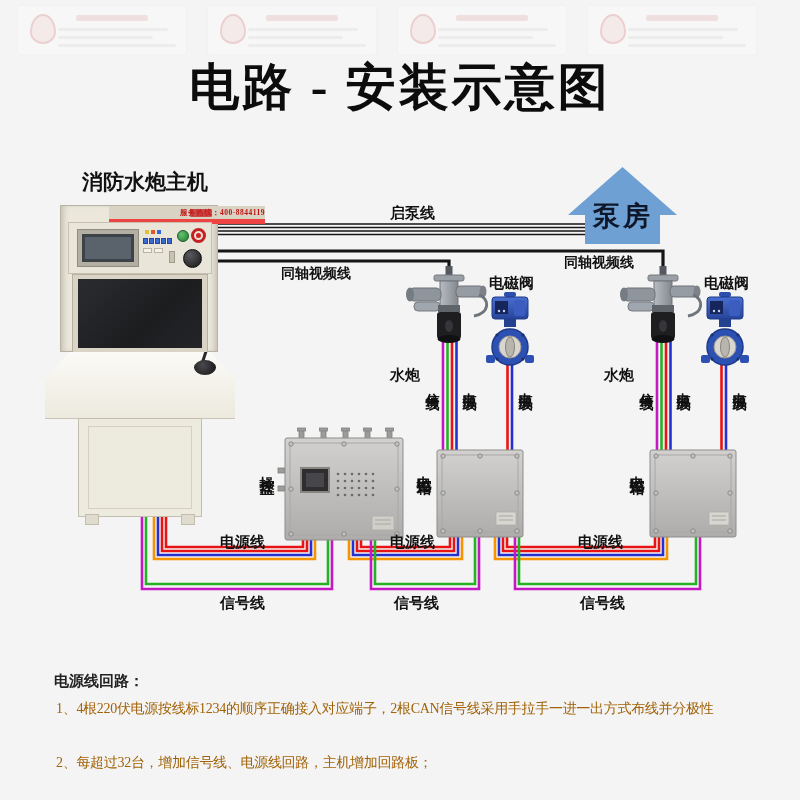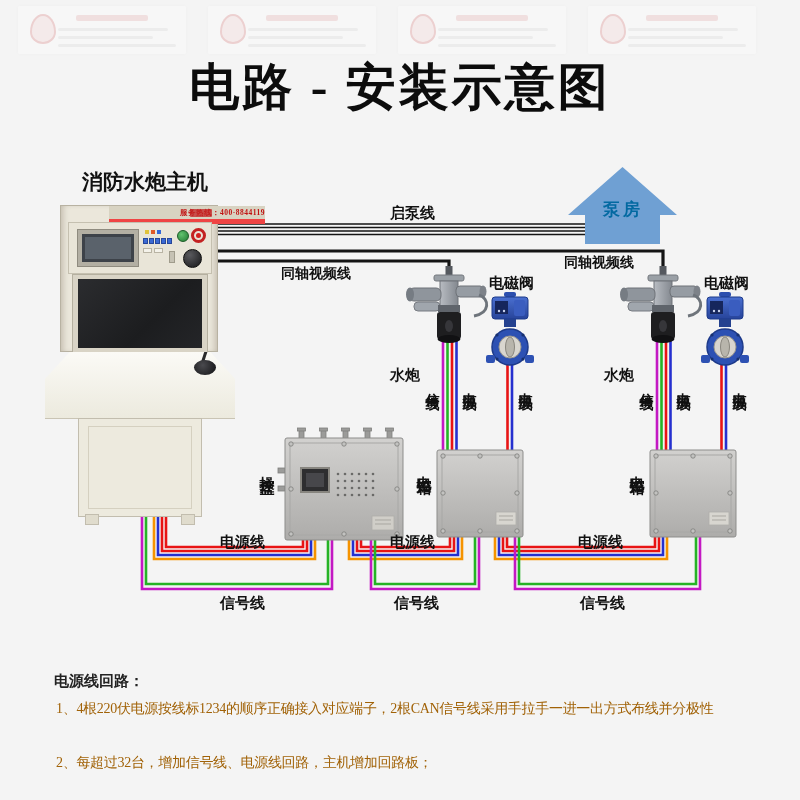--- a/index.html
+++ b/index.html
@@ -12,22 +12,22 @@
         border:2px solid rgba(205,90,90,.35);background:rgba(215,120,120,.18);}
   .cert .tbar{position:absolute;left:58px;top:9px;width:72px;height:6px;background:rgba(205,95,95,.28);border-radius:2px;}
   .cert .ln{position:absolute;left:40px;height:3px;background:rgba(60,60,60,.10);border-radius:2px;}
   
   .title{position:absolute;left:0;top:54px;width:800px;text-align:center;font-size:50px;font-weight:900;
          letter-spacing:3px;color:#0c0c0c;}
   
   .lab{position:absolute;font-size:15px;font-weight:600;color:#111;white-space:nowrap;z-index:6;}
   .vlab{position:absolute;writing-mode:vertical-rl;text-orientation:upright;font-size:14px;font-weight:600;
         color:#111;letter-spacing:2px;z-index:6;white-space:nowrap;}
-  .pump-label{position:absolute;left:585px;top:198px;width:76px;text-align:center;font-size:17px;font-weight:700;
-        color:#0369a1;letter-spacing:3px;z-index:6;}
+  .pump-label{position:absolute;left:585px;top:198px;width:76px;text-align:center;font-size:27px;font-weight:700;
+        color:#0f172a;letter-spacing:3px;z-index:6;}
   
   .tower{position:absolute;left:60px;top:205px;width:158px;height:147px;background:#ebe7db;
          border:1px solid #b8b2a2;box-sizing:border-box;z-index:4;
          box-shadow:inset 6px 0 6px -4px rgba(120,110,90,.35),inset -6px 0 6px -4px rgba(120,110,90,.35);}
   .c-header{position:absolute;left:0;top:0;width:100%;height:13px;background:#d8d3c2;border-bottom:5px solid #ef4444;
          font-size:7.5px;font-weight:700;color:#c11212;line-height:13px;text-align:right;letter-spacing:.5px;margin-left:48px;}
   .c-hdr-blk{position:absolute;right:5px;top:3px;width:22px;height:8px;background:rgba(195,35,35,.75);border-radius:1px;}
   .panel{position:absolute;left:7px;top:16px;width:142px;height:50px;background:#e9e5d8;border:1px solid #c5c0b0;}
   .tscr{position:absolute;left:8px;top:6px;width:60px;height:36px;background:#b3afa3;border:1px solid #8f8b7f;}
   .tscr-in{position:absolute;left:4px;top:4px;right:4px;bottom:4px;background:#3d4249;}

